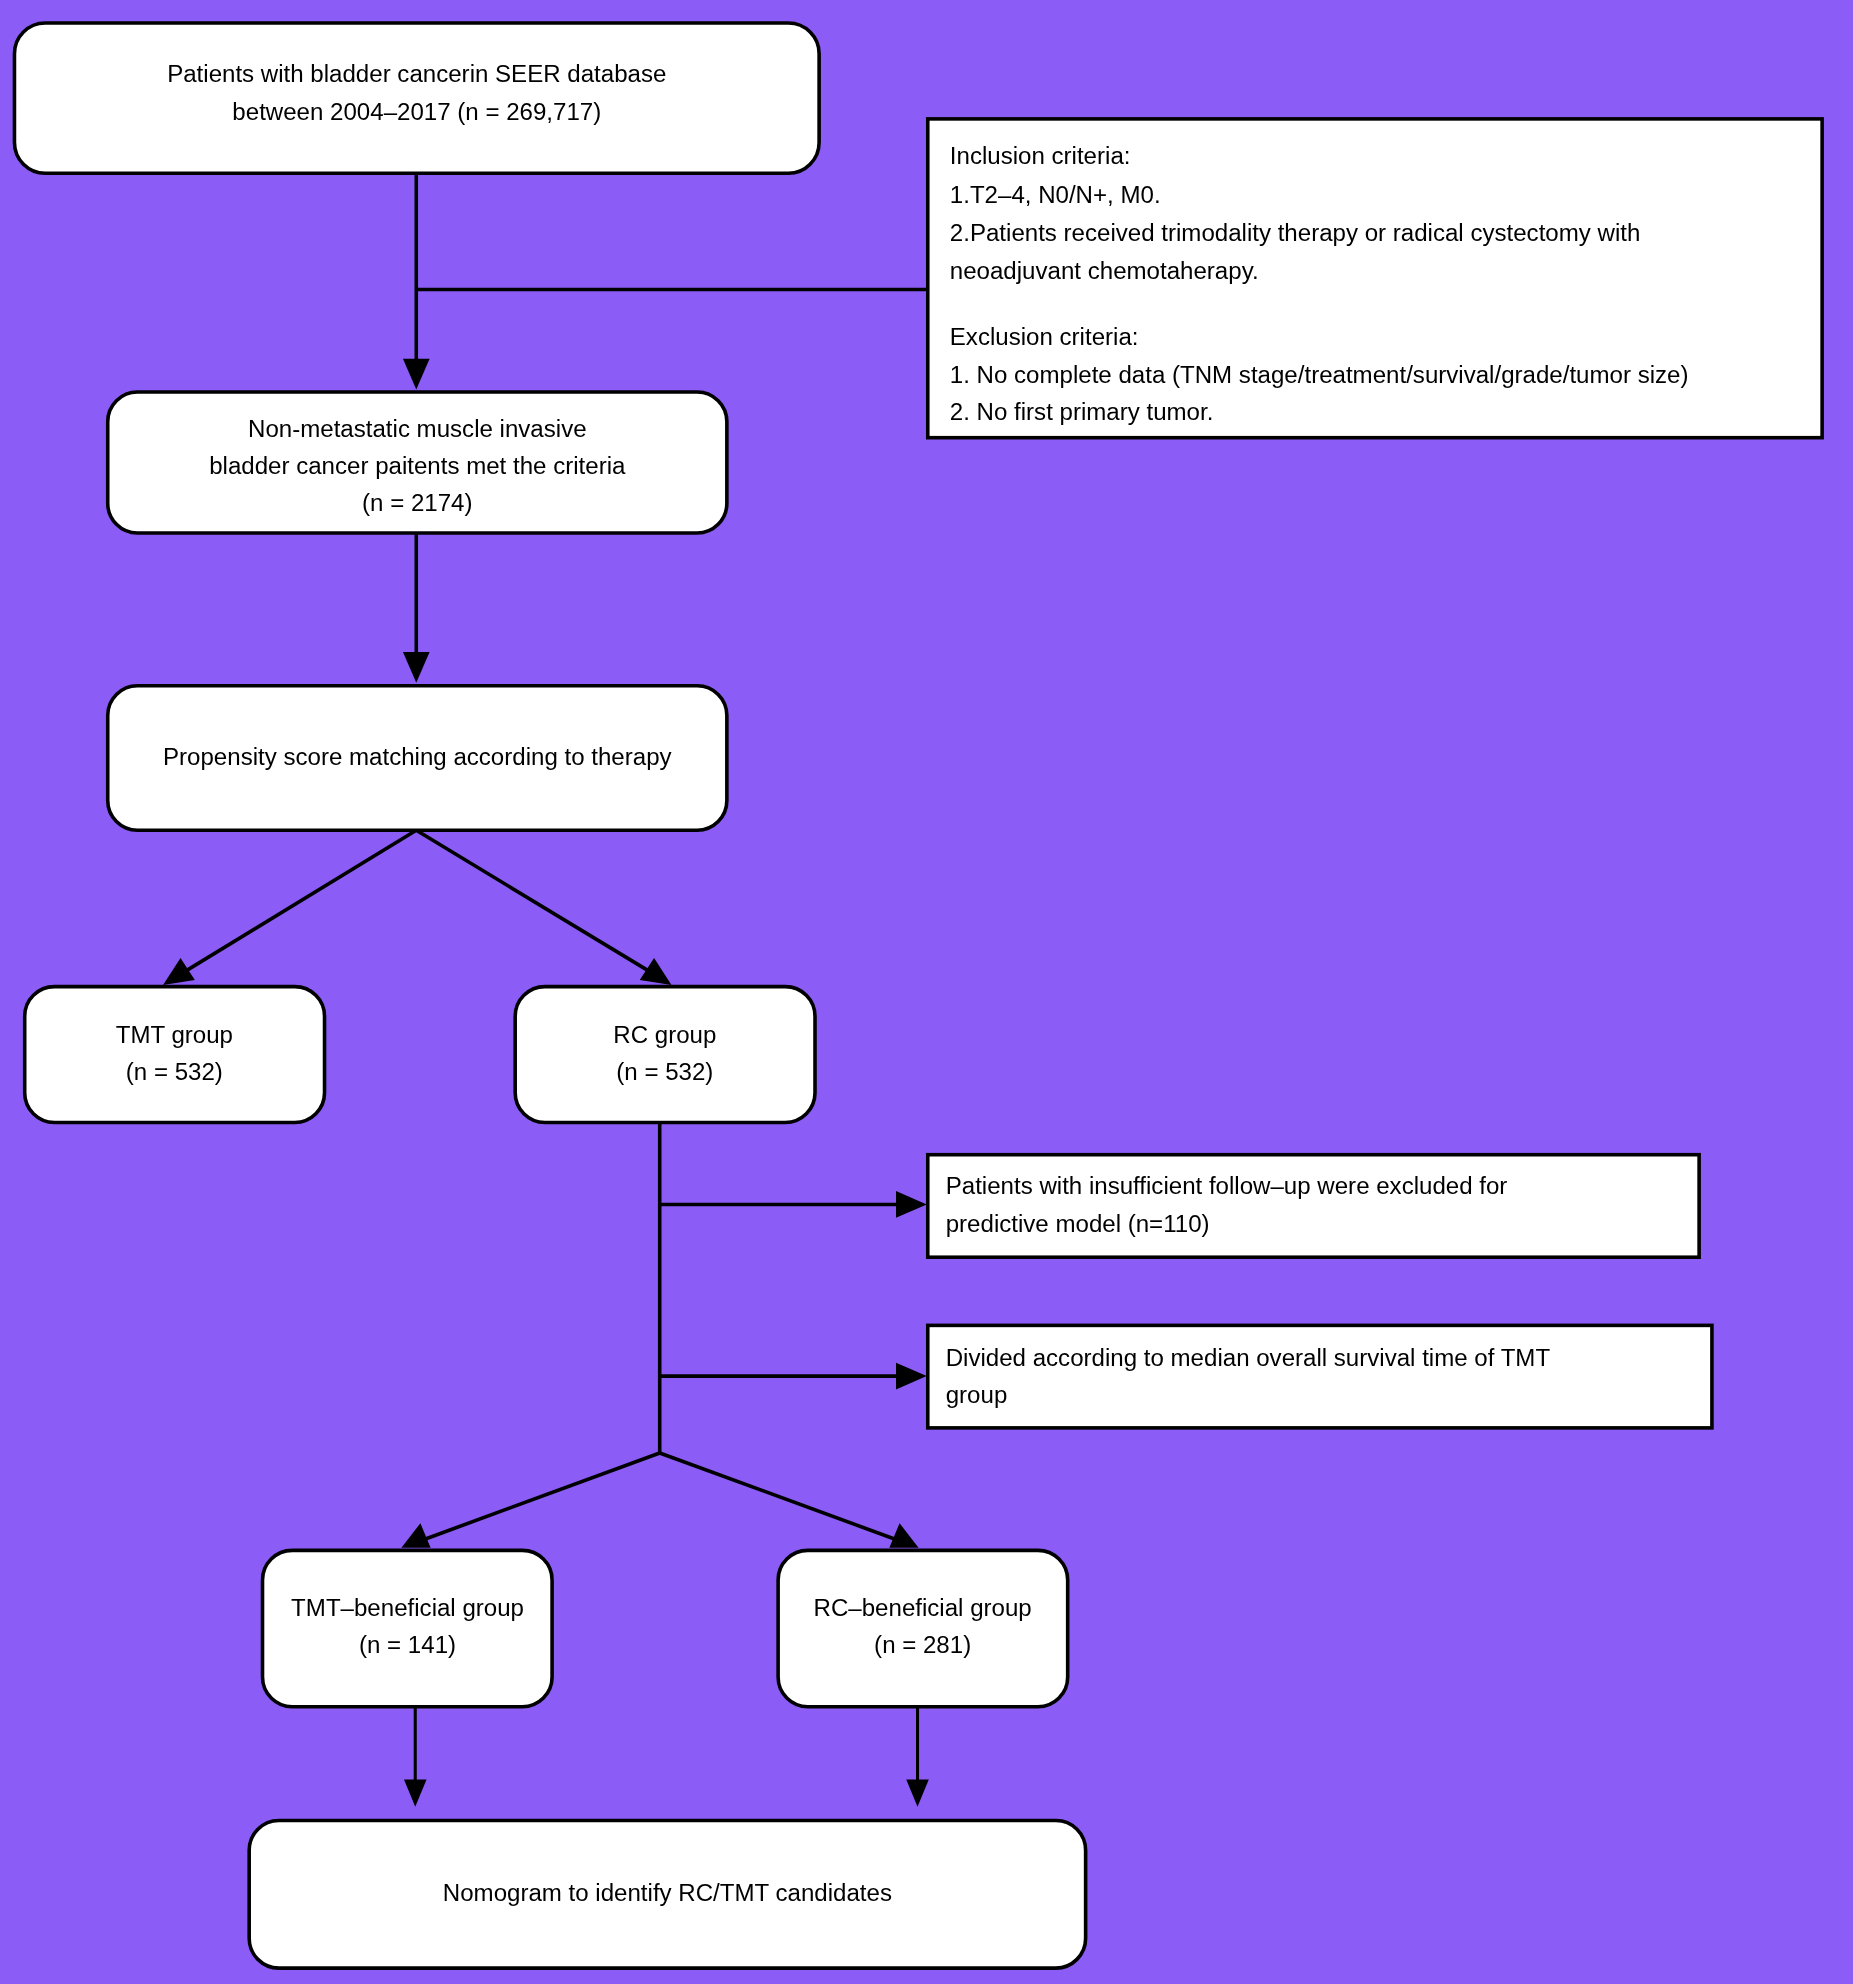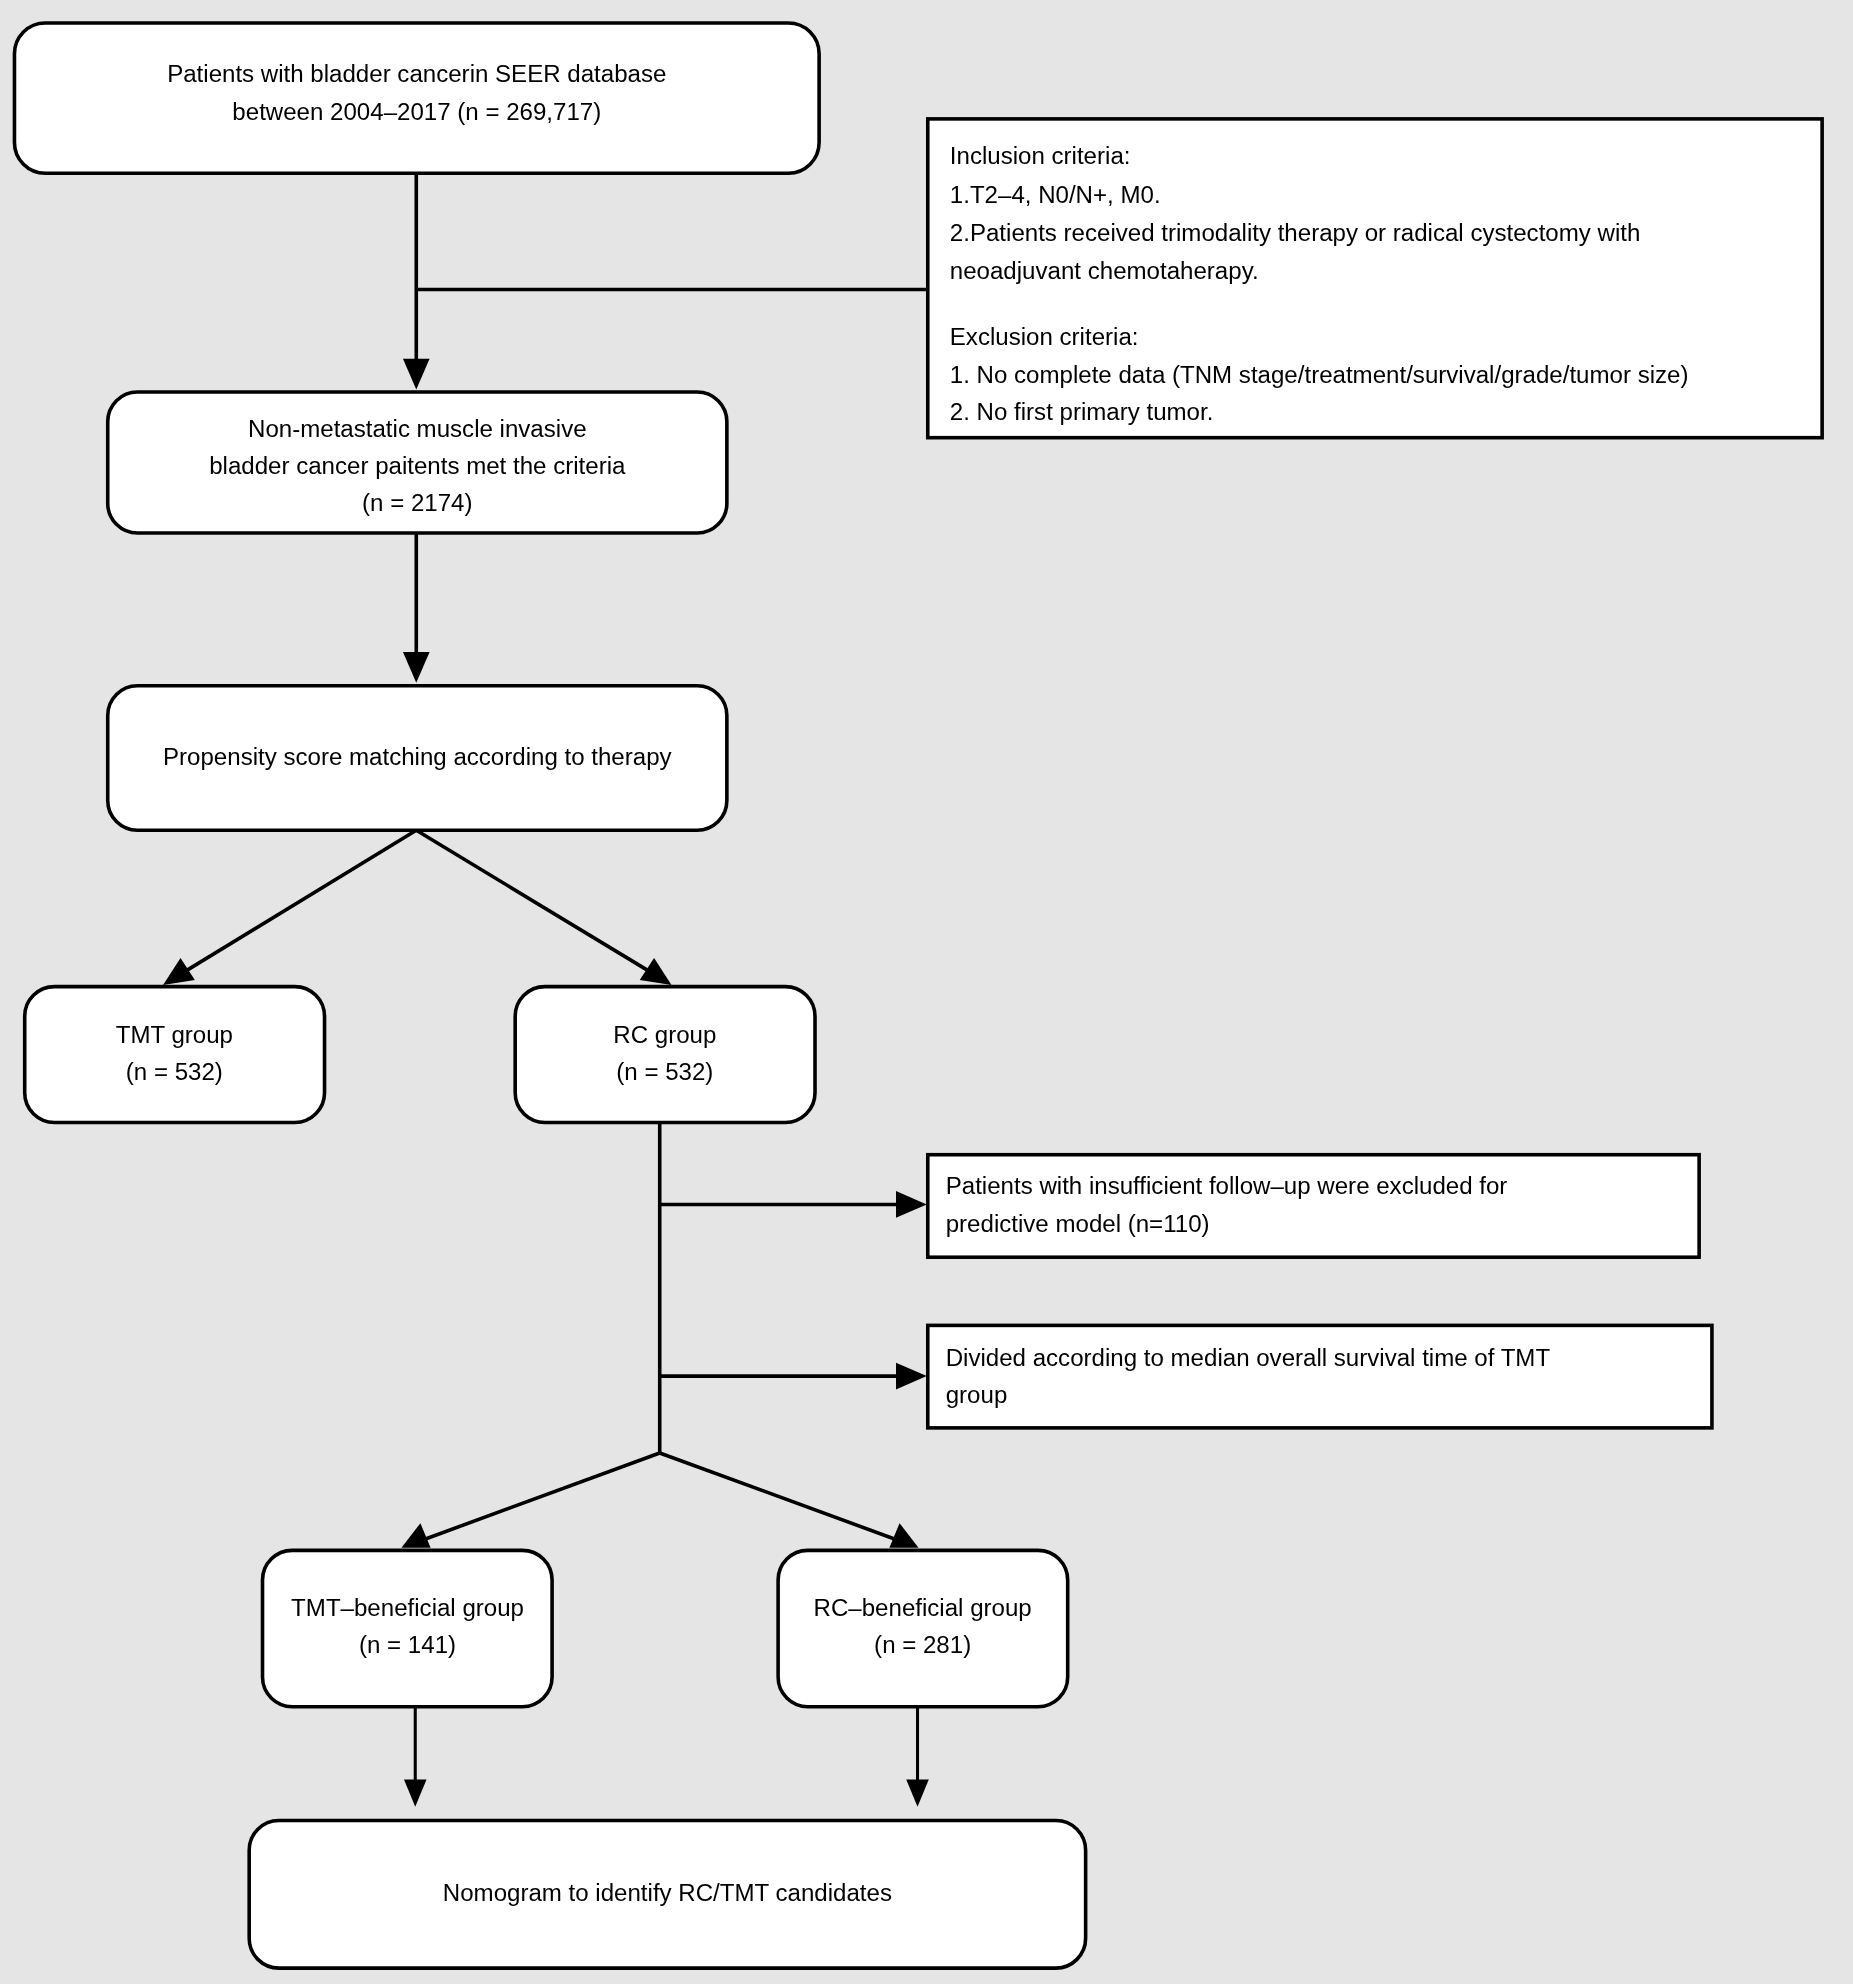--- a/index.html
+++ b/index.html
@@ -8,21 +8,21 @@
     background: #ffffff;
   }
   body {
     font-family: "Liberation Sans", sans-serif;
     color: #000000;
   }
   #flowchart-root {
     position: relative;
     width: 1854px;
     height: 1985px;
-    background: #e5e5e5;
+    background: #8b5cf6;
     overflow: hidden;
   }
   svg.flow-svg {
     position: absolute;
     top: 0;
     left: 0;
     width: 1854px;
     height: 1985px;
   }
   .node-box {

